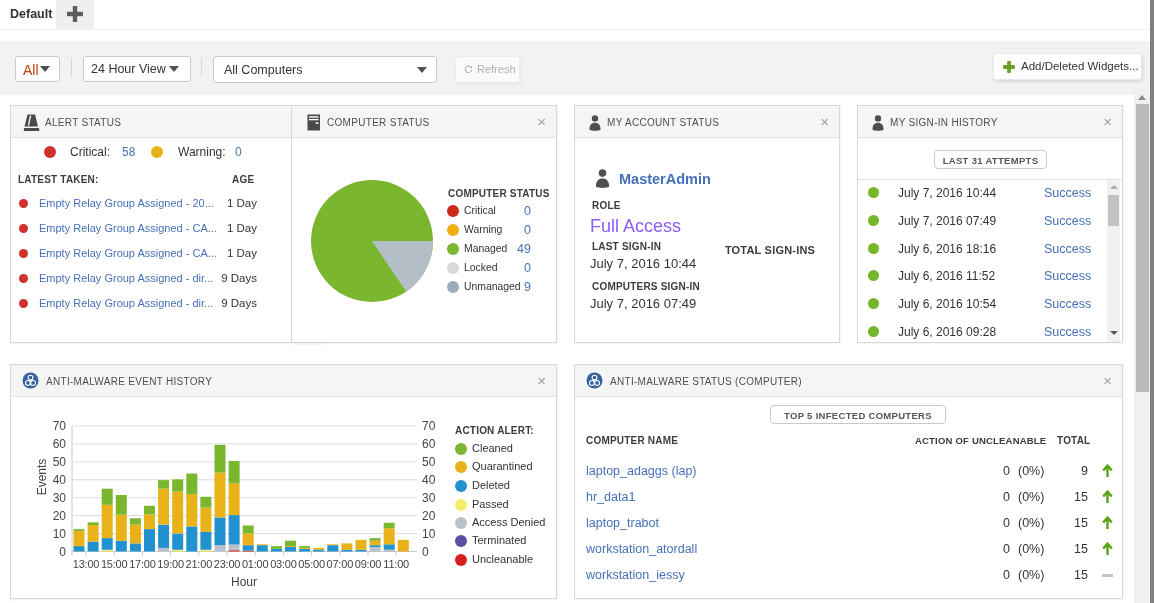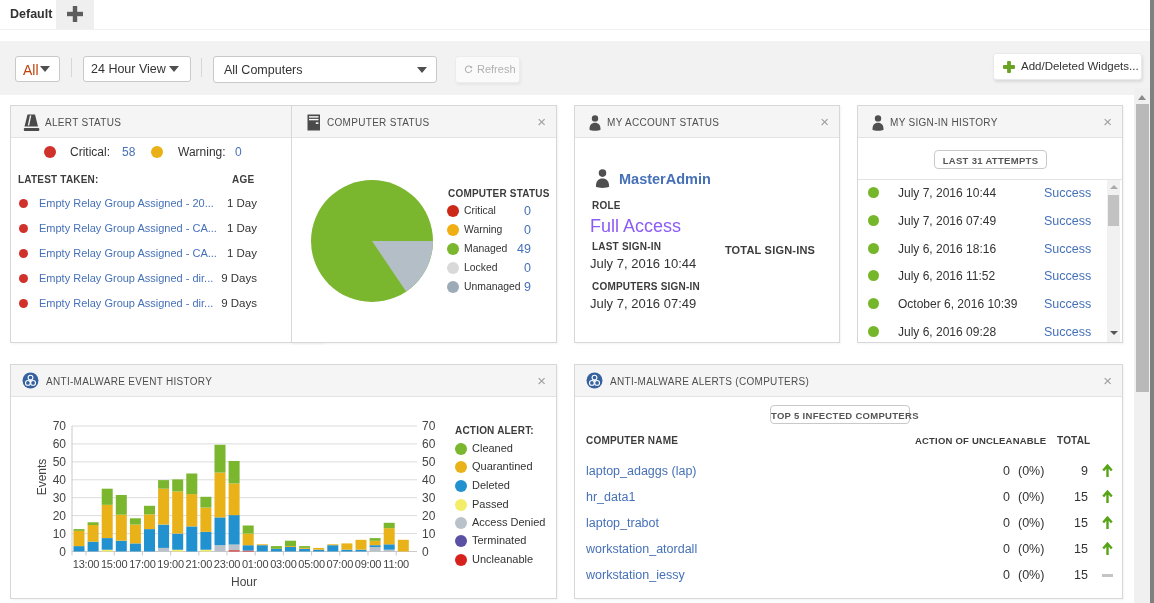--- a/index.html
+++ b/index.html
@@ -158,21 +158,21 @@
 <div class="dot" style="left:10px;top:109px;width:11px;height:11px;background:#76b62a"></div>
 <div class="t13" style="left:40px;top:108px;font-size:12px">July 7, 2016 07:49</div>
 <div class="t13 lnk" style="left:186px;top:108px;font-size:12.5px">Success</div>
 <div class="dot" style="left:10px;top:137px;width:11px;height:11px;background:#76b62a"></div>
 <div class="t13" style="left:40px;top:136px;font-size:12px">July 6, 2016 18:16</div>
 <div class="t13 lnk" style="left:186px;top:136px;font-size:12.5px">Success</div>
 <div class="dot" style="left:10px;top:164px;width:11px;height:11px;background:#76b62a"></div>
 <div class="t13" style="left:40px;top:163px;font-size:12px">July 6, 2016 11:52</div>
 <div class="t13 lnk" style="left:186px;top:163px;font-size:12.5px">Success</div>
 <div class="dot" style="left:10px;top:192px;width:11px;height:11px;background:#76b62a"></div>
-<div class="t13" style="left:40px;top:191px;font-size:12px">October 6, 2016 10:39</div>
+<div class="t13" style="left:40px;top:191px;font-size:12px">July 6, 2016 10:54</div>
 <div class="t13 lnk" style="left:186px;top:191px;font-size:12.5px">Success</div>
 <div class="dot" style="left:10px;top:220px;width:11px;height:11px;background:#76b62a"></div>
 <div class="t13" style="left:40px;top:219px;font-size:12px">July 6, 2016 09:28</div>
 <div class="t13 lnk" style="left:186px;top:219px;font-size:12.5px">Success</div>
 <div class="abs" style="left:249px;top:74px;width:13px;height:162px;background:#f1f1f1"></div>
 <div class="abs" style="left:252px;top:79px;width:0;height:0;border-left:4px solid transparent;border-right:4px solid transparent;border-bottom:4.5px solid #ababab"></div>
 <div class="abs" style="left:250px;top:89px;width:11px;height:31px;background:#c2c2c2"></div>
 <div class="abs" style="left:252px;top:225px;width:0;height:0;border-left:4px solid transparent;border-right:4px solid transparent;border-top:4.5px solid #555"></div>
 </div>
 <div class="wg" style="left:10px;top:364px;width:547px;height:235px">
@@ -336,24 +336,24 @@
       <div class="whead">
         <svg width="17" height="17" style="position:absolute;left:11px;top:7px" viewBox="0 0 17 17">
           <circle cx="8.5" cy="8.5" r="8" fill="#36619f"></circle>
           <g stroke="#fff" fill="none" stroke-width="1.1">
             <circle cx="8.5" cy="5.6" r="2.4"></circle>
             <circle cx="5.9" cy="10.9" r="2.4"></circle>
             <circle cx="11.1" cy="10.9" r="2.4"></circle>
           </g>
           <circle cx="8.5" cy="8.7" r="1.1" fill="#fff"></circle>
         </svg>
-        <span class="wtitle" style="left:35px">ANTI-MALWARE ALERTS (COMPUTERS)</span>
-        <span class="wclose">×</span>
-      </div>
-<div class="pillbtn" style="left:195px;top:40px;width:140px;height:19px;line-height:19px">TOP 5 INFECTED COMPUTERS</div>
+        <span class="wtitle" style="left:35px">ANTI-MALWARE STATUS (COMPUTER)</span>
+        <span class="wclose">×</span>
+      </div>
+<div class="pillbtn" style="left:195px;top:40px;width:176px;height:19px;line-height:19px">TOP 5 INFECTED COMPUTERS</div>
 <div class="b11" style="left:11px;top:70px">COMPUTER NAME</div>
 <div class="b11" style="left:340px;top:70px;font-size:9.5px">ACTION OF UNCLEANABLE</div>
 <div class="b11" style="left:482px;top:70px">TOTAL</div>
 <div class="t13 lnk" style="left:11px;top:99px">laptop_adaggs (lap)</div>
 <div class="t13" style="left:410px;top:99px;width:25px;text-align:right">0</div>
 <div class="t13" style="left:443px;top:99px">(0%)</div>
 <div class="t13" style="left:488px;top:99px;width:25px;text-align:right">9</div>
 <div class="abs" style="left:527px;top:99px"><svg width="11" height="14" viewBox="0 0 11 14">
           <path d="M5.5 13 L5.5 3 M1.2 6.5 L5.5 1.6 L9.8 6.5" stroke="#58a417" stroke-width="2.4" fill="none"></path>
         </svg></div>

